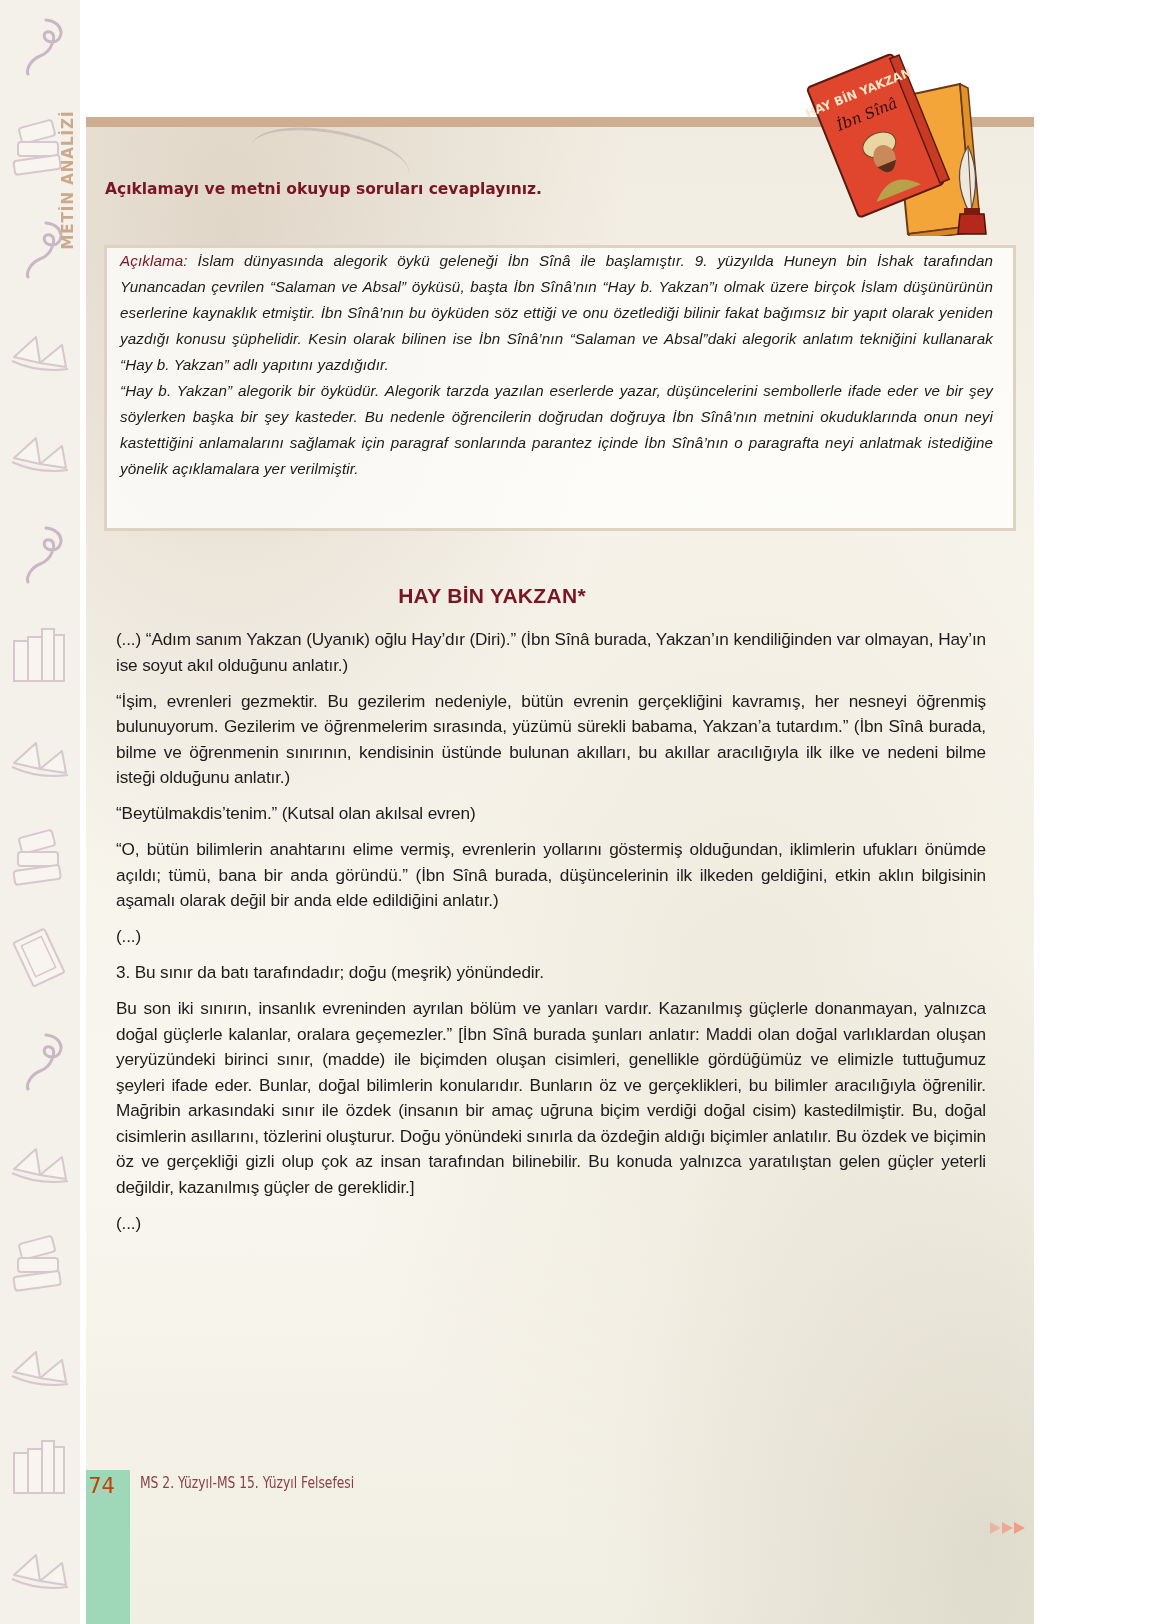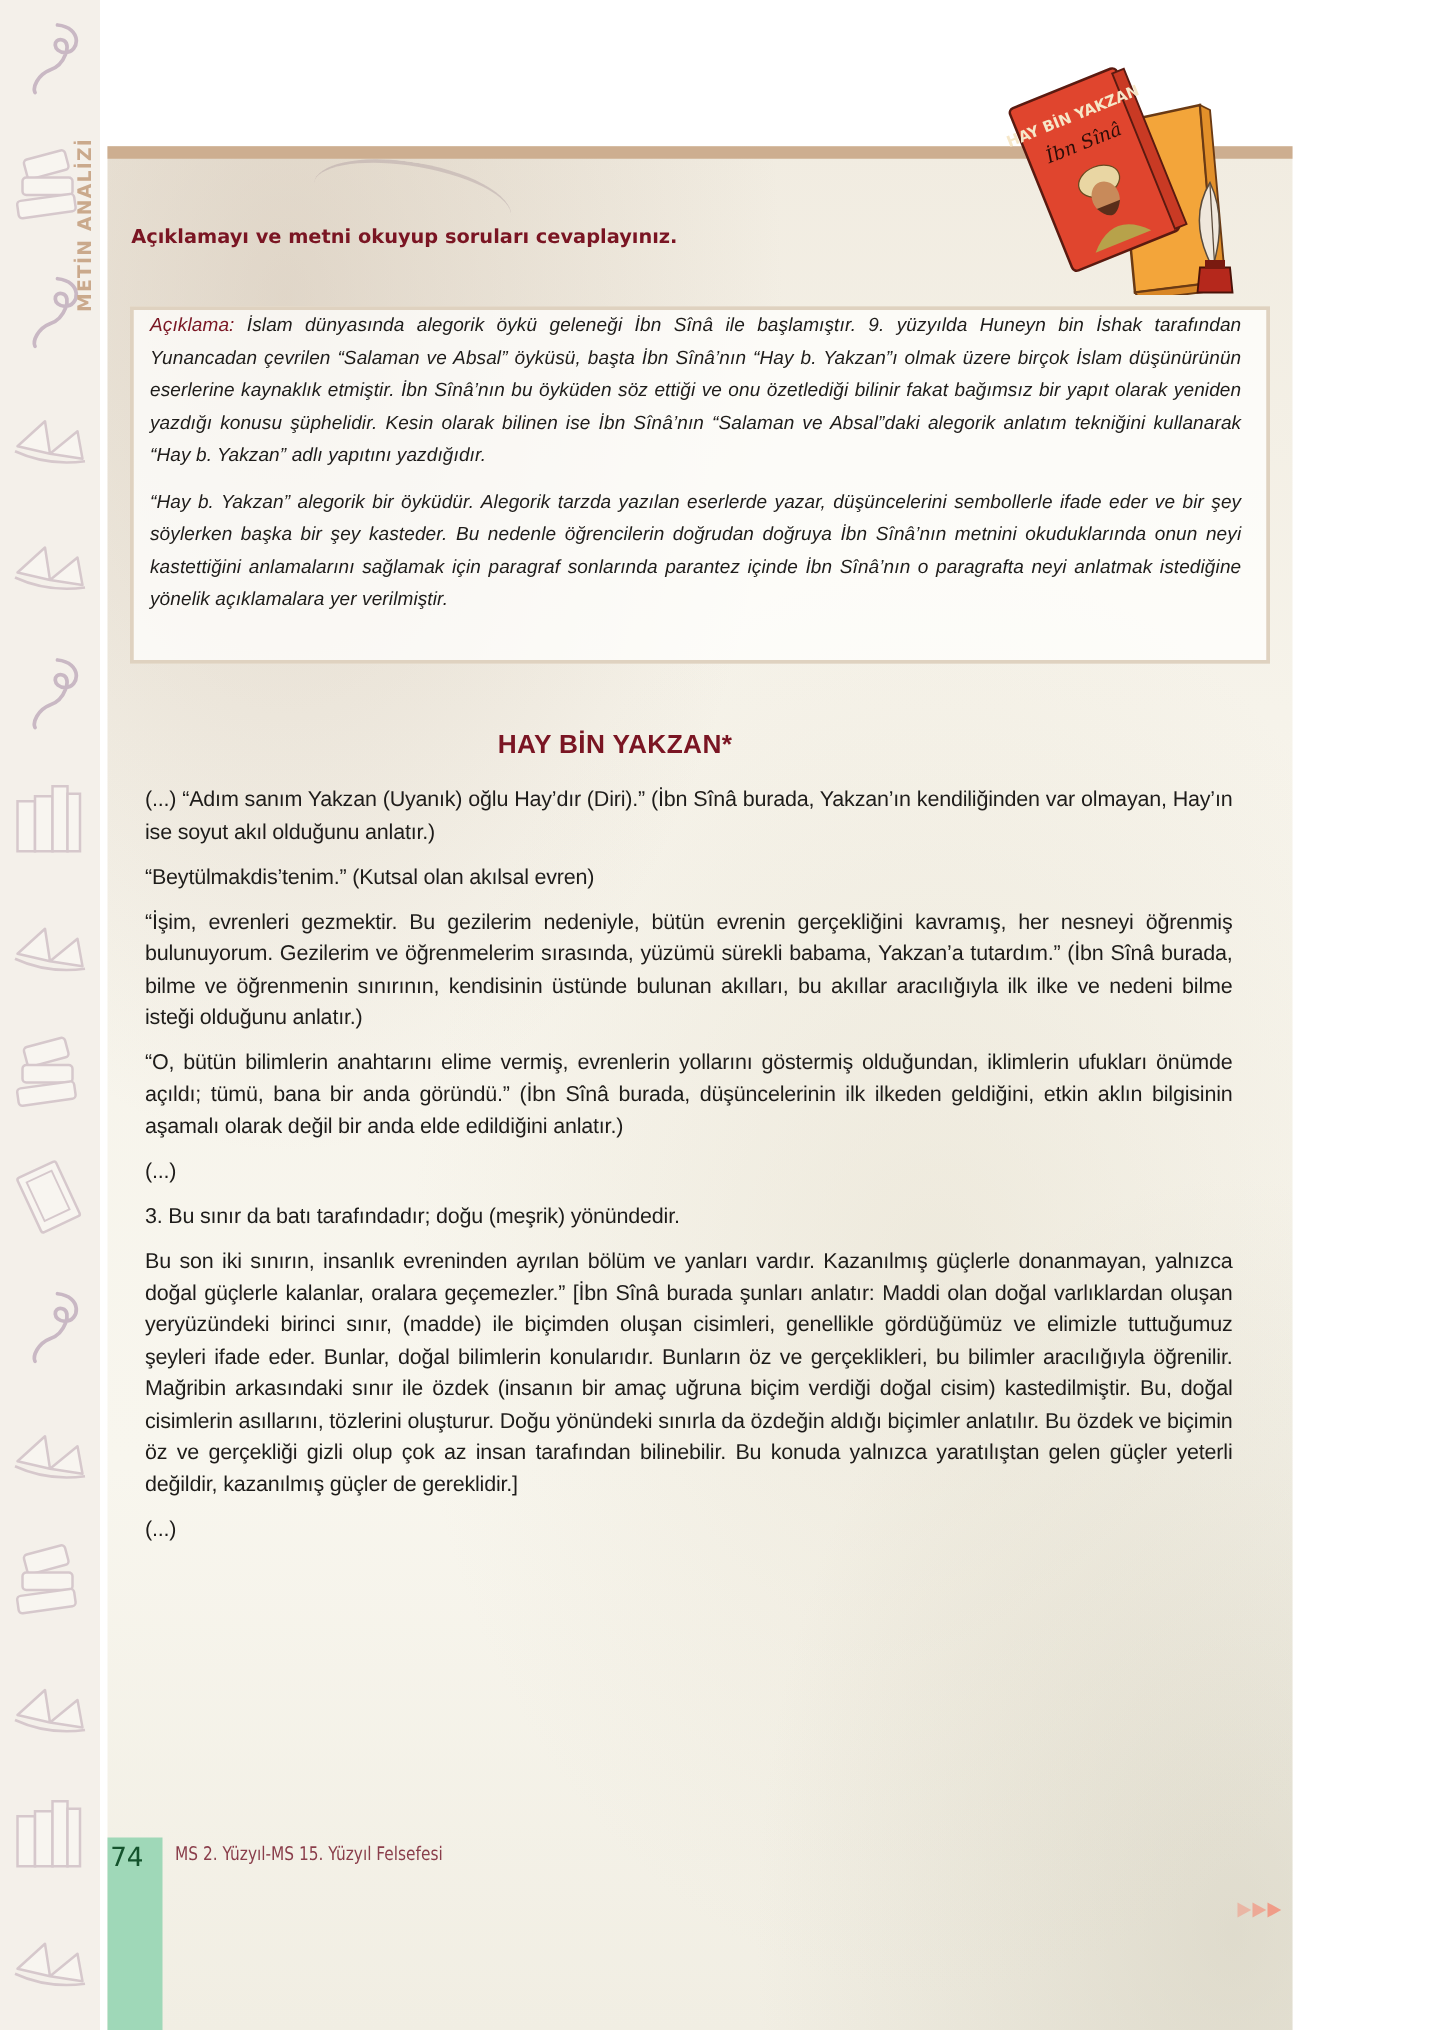--- a/index.html
+++ b/index.html
@@ -49,21 +49,21 @@
   
   .explain-box {
     position: absolute; left: 104px; top: 245px; width: 912px; height: 286px;
     border: 3px solid #dfd2c0; background: rgba(255,255,253,0.75);
     padding: 0 20px 0 13px;
   }
   .explain-box p {
     font-family: "Liberation Sans", sans-serif; font-style: italic; font-size: 15.2px;
     line-height: 26px; color: #1e1c1a; text-align: justify; letter-spacing: 0.1px;
   }
-  .explain-box p + p { margin-top: 11px; }
+  .explain-box p + p { }
   .explain-label { color: #7a1523; }
 
   
   .story-title {
     position: absolute; left: 86px; top: 584px; width: 812px; text-align: center;
     font-family: "Liberation Sans", sans-serif; font-weight: bold; font-size: 21px; color: #7a1523;
     letter-spacing: 0.3px;
   }
   .story {
     position: absolute; left: 96px; top: 627px; width: 890px;
@@ -75,21 +75,21 @@
 
   
   .book-illustration { position: absolute; left: 800px; top: 36px; width: 200px; height: 200px; }
 
   
   .page-number-tab {
     position: absolute; left: 86px; top: 1470px; width: 44px; height: 154px; background: #9fd8b8;
   }
   .page-number {
     position: absolute; left: 86px; top: 1474px; width: 31px; text-align: center;
-    font-family: "DejaVu Sans", sans-serif; font-size: 21px; color: #14532d;
+    font-family: "DejaVu Sans", sans-serif; font-size: 21px; color: #c2410c;
   }
   .footer-title {
     position: absolute; left: 140px; top: 1474px;
     font-family: "DejaVu Sans", sans-serif; font-size: 15px; color: #8a3e4b;
     transform: scaleX(0.82); transform-origin: left center;
   }
   .next-arrows { position: absolute; left: 990px; top: 1522px; display: flex; gap: 1px; }
   .next-arrows i {
     display: block; width: 0; height: 0;
     border-top: 6px solid transparent; border-bottom: 6px solid transparent; border-left: 11px solid #f09c88;
@@ -208,22 +208,22 @@
 <div class="instruction">Açıklamayı ve metni okuyup soruları cevaplayınız.</div>
 
 <div class="explain-box">
   <p><span class="explain-label">Açıklama:</span><span> İslam dünyasında alegorik öykü geleneği İbn Sînâ ile başlamıştır. 9. yüzyılda Huneyn bin İshak tarafından Yunancadan çevrilen “Salaman ve Absal” öyküsü, başta İbn Sînâ’nın “Hay b. Yakzan”ı olmak üzere birçok İslam düşünürünün eserlerine kaynaklık etmiştir. İbn Sînâ’nın bu öyküden söz ettiği ve onu özetlediği bilinir fakat bağımsız bir yapıt olarak yeniden yazdığı konusu şüphelidir. Kesin olarak bilinen ise İbn Sînâ’nın “Salaman ve Absal”daki alegorik anlatım tekniğini kullanarak “Hay b. Yakzan” adlı yapıtını yazdığıdır.</span></p>
   <p>“Hay b. Yakzan” alegorik bir öyküdür. Alegorik tarzda yazılan eserlerde yazar, düşüncelerini sembollerle ifade eder ve bir şey söylerken başka bir şey kasteder. Bu nedenle öğrencilerin doğrudan doğruya İbn Sînâ’nın metnini okuduklarında onun neyi kastettiğini anlamalarını sağlamak için paragraf sonlarında parantez içinde İbn Sînâ’nın o paragrafta neyi anlatmak istediğine yönelik açıklamalara yer verilmiştir.</p>
 </div>
 
 <h1 class="story-title">HAY BİN YAKZAN*</h1>
 <div class="story">
   <p>(...) “Adım sanım Yakzan (Uyanık) oğlu Hay’dır (Diri).” (İbn Sînâ burada, Yakzan’ın kendiliğinden var olmayan, Hay’ın ise soyut akıl olduğunu anlatır.)</p>
+  <p>“İşim, evrenleri gezmektir. Bu gezilerim nedeniyle, bütün evrenin gerçekliğini kavramış, her nesneyi öğrenmiş bulunuyorum. Gezilerim ve öğrenmelerim sırasında, yüzümü sürekli babama, Yakzan’a tutardım.” (İbn Sînâ burada, bilme ve öğrenmenin sınırının, kendisinin üstünde bulunan akılları, bu akıllar aracılığıyla ilk ilke ve nedeni bilme isteği olduğunu anlatır.)</p>
   <p>“Beytülmakdis’tenim.” (Kutsal olan akılsal evren)</p>
-  <p>“İşim, evrenleri gezmektir. Bu gezilerim nedeniyle, bütün evrenin gerçekliğini kavramış, her nesneyi öğrenmiş bulunuyorum. Gezilerim ve öğrenmelerim sırasında, yüzümü sürekli babama, Yakzan’a tutardım.” (İbn Sînâ burada, bilme ve öğrenmenin sınırının, kendisinin üstünde bulunan akılları, bu akıllar aracılığıyla ilk ilke ve nedeni bilme isteği olduğunu anlatır.)</p>
   <p>“O, bütün bilimlerin anahtarını elime vermiş, evrenlerin yollarını göstermiş olduğundan, iklimlerin ufukları önümde açıldı; tümü, bana bir anda göründü.” (İbn Sînâ burada, düşüncelerinin ilk ilkeden geldiğini, etkin aklın bilgisinin aşamalı olarak değil bir anda elde edildiğini anlatır.)</p>
   <p>(...)</p>
   <p>3. Bu sınır da batı tarafındadır; doğu (meşrik) yönündedir.</p>
   <p>Bu son iki sınırın, insanlık evreninden ayrılan bölüm ve yanları vardır. Kazanılmış güçlerle donanmayan, yalnızca doğal güçlerle kalanlar, oralara geçemezler.” [İbn Sînâ burada şunları anlatır: Maddi olan doğal varlıklardan oluşan yeryüzündeki birinci sınır, (madde) ile biçimden oluşan cisimleri, genellikle gördüğümüz ve elimizle tuttuğumuz şeyleri ifade eder. Bunlar, doğal bilimlerin konularıdır. Bunların öz ve gerçeklikleri, bu bilimler aracılığıyla öğrenilir. Mağribin arkasındaki sınır ile özdek (insanın bir amaç uğruna biçim verdiği doğal cisim) kastedilmiştir. Bu, doğal cisimlerin asıllarını, tözlerini oluşturur. Doğu yönündeki sınırla da özdeğin aldığı biçimler anlatılır. Bu özdek ve biçimin öz ve gerçekliği gizli olup çok az insan tarafından bilinebilir. Bu konuda yalnızca yaratılıştan gelen güçler yeterli değildir, kazanılmış güçler de gereklidir.]</p>
   <p>(...)</p>
 </div>
 
 <div class="page-number-tab"></div>
 <div class="page-number">74</div>
 <div class="footer-title">MS 2. Yüzyıl-MS 15. Yüzyıl Felsefesi</div>

